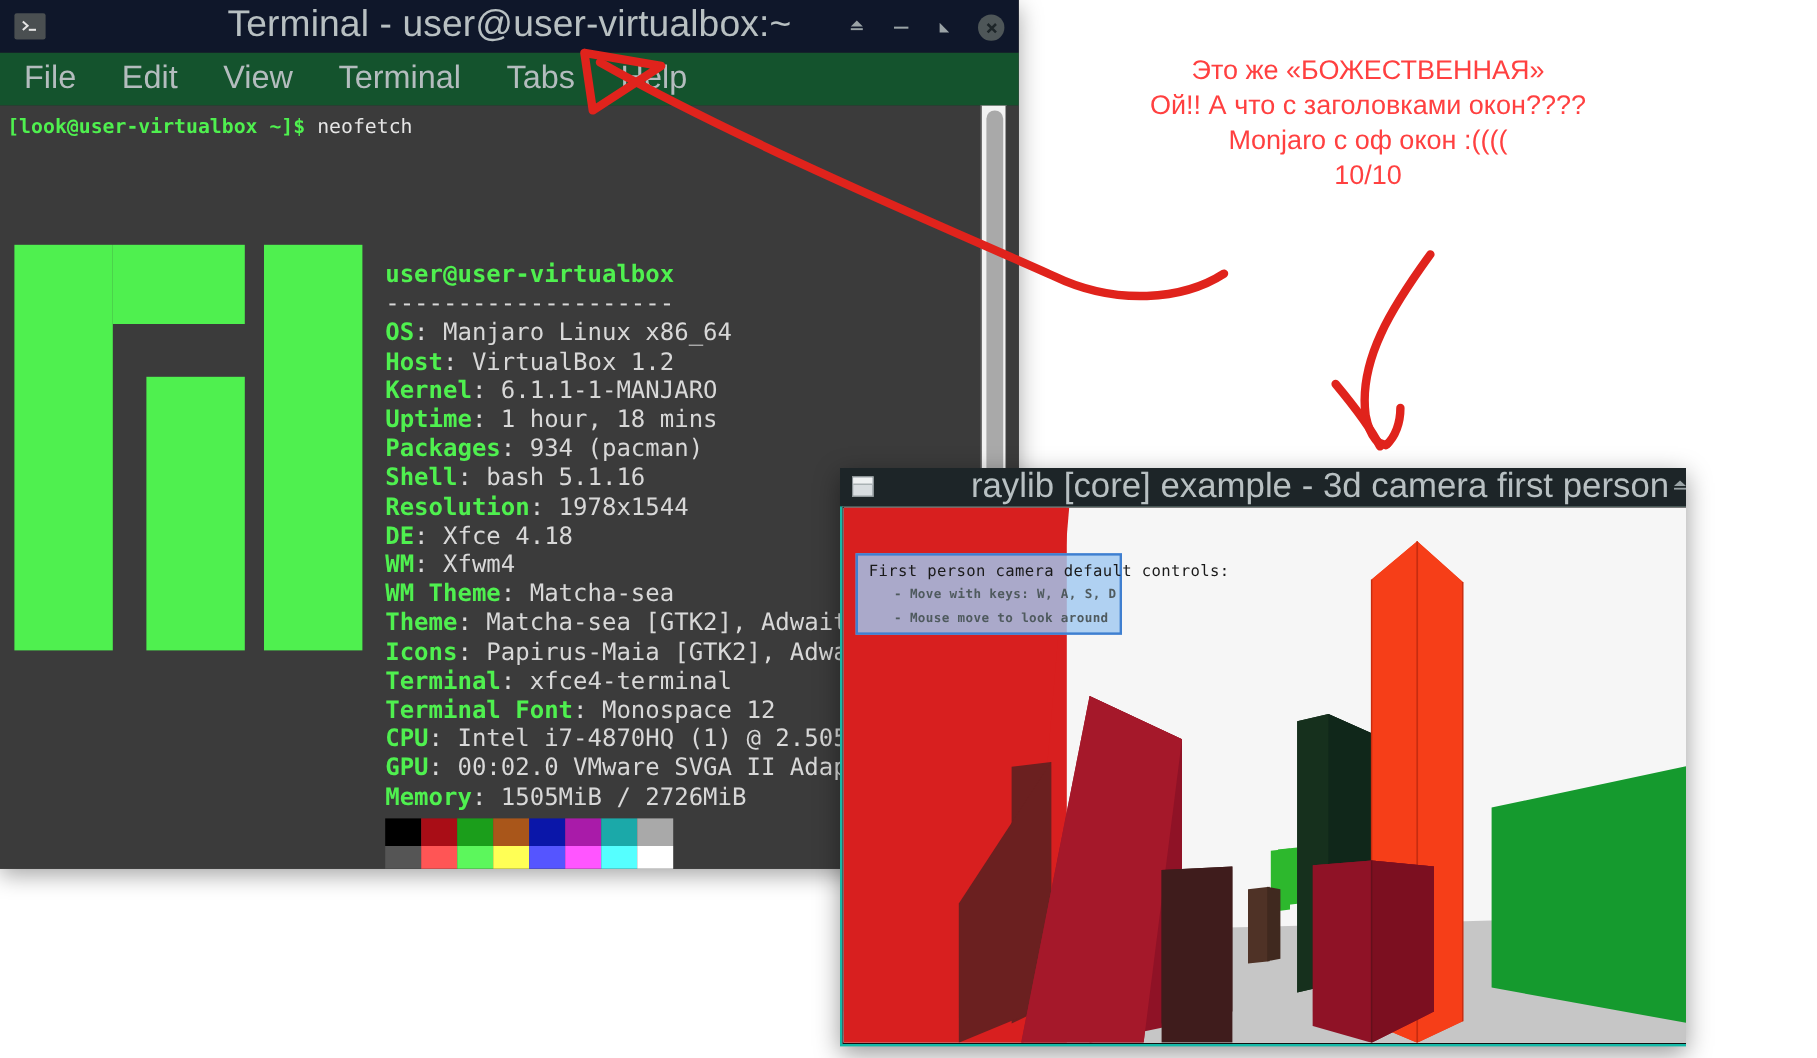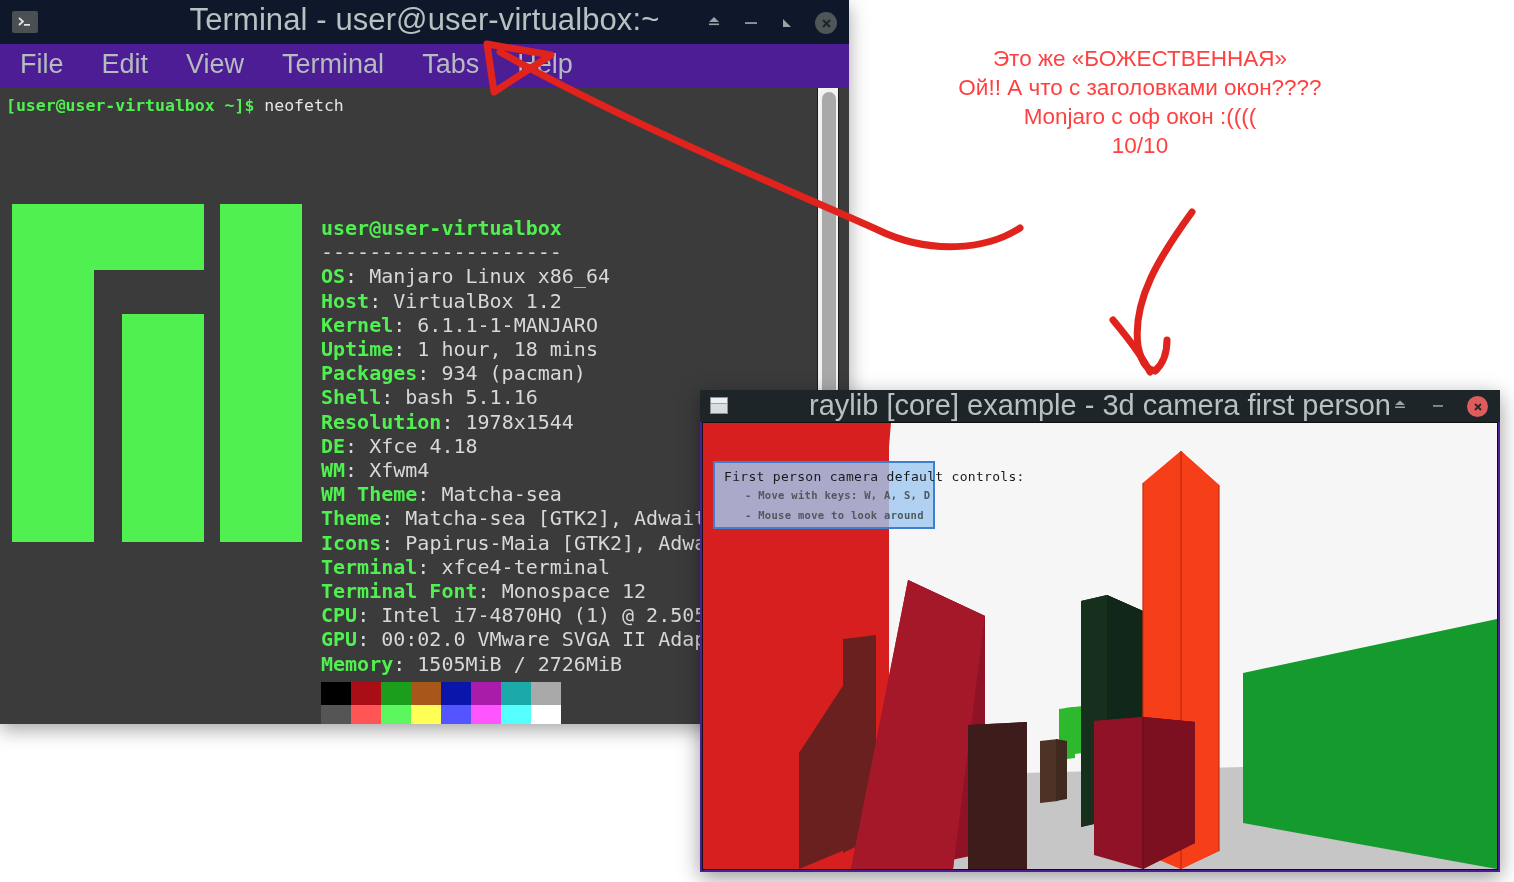--- a/index.html
+++ b/index.html
@@ -40,21 +40,21 @@
     display:flex; align-items:center; justify-content:center;
   }
   .term-icon svg{ display:block; }
   .win-btns{ position:absolute; right:12px; top:12px; display:flex; gap:17px; align-items:center;}
   .wb{ width:20px; height:20px; position:relative; cursor:pointer; }
   .wb svg{ position:absolute; left:0; top:0; }
   .wb-close{ width:22px;height:22px; border-radius:50%; background:#4e5658; display:flex;align-items:center;justify-content:center;}
 
   .term-menubar{
     position:absolute; left:0; top:44px; width:849px; height:44px;
-    background:#4c1d95; overflow:hidden;
+    background:#14532d; overflow:hidden;
   }
   .term-menubar .menu-inner{
     position:absolute; left:20px; top:-4px; display:flex; gap:38px;
     font-size:27px; line-height:48px; color:#b4bcbe; white-space:nowrap;
   }
   .term-menubar .menu-inner span{ cursor:pointer; }
 
   .term-body{
     position:absolute; left:0; top:88px; width:849px; height:636px;
     background:#3b3b3b;
@@ -97,22 +97,22 @@
   .nf .hdr{ color:#4ff04f; font-weight:bold; }
   .nf .rule{ color:#d8d8d8; }
 
   
   .palette{ position:absolute; left:321px; top:594px; }
   .prow{ display:flex; }
   .pcell{ width:30px; height:23px; }
 
   
   .ray-win{
-    position:absolute; left:700px; top:390px; width:800px; height:482px;
-    background:#4c1d95;
+    position:absolute; left:700px; top:390px; width:705px; height:482px;
+    background:#14b8a6;
     box-shadow:0 6px 20px rgba(0,0,0,.4);
     overflow:hidden;
   }
   .ray-titlebar{
     position:absolute; left:0; top:0; width:800px; height:32px;
     background:#1d2528; overflow:hidden;
   }
   .ray-title{
     position:absolute; left:0; top:-4px; width:800px; height:40px;
     text-align:center; font-size:29px; line-height:38px;
@@ -206,21 +206,21 @@
         <span>Edit</span>
         <span>View</span>
         <span>Terminal</span>
         <span>Tabs</span>
         <span>Help</span>
       </div>
     </div>
 
     <div class="term-body">
 
-      <div class="term-text"><span class="prompt-user">[user@user-virtualbox ~]$</span><span class="cmd"> neofetch</span></div>
+      <div class="term-text"><span class="prompt-user">[look@user-virtualbox ~]$</span><span class="cmd"> neofetch</span></div>
 
       <div class="logo">
         <div class="blk blk1"></div>
         <div class="blk blk2"></div>
         <div class="blk blk3"></div>
         <div class="blk blk4"></div>
       </div>
 
       <div class="nf" id="nf-info"><span class="hdr">user@user-virtualbox</span>
 <span class="rule">--------------------</span>

